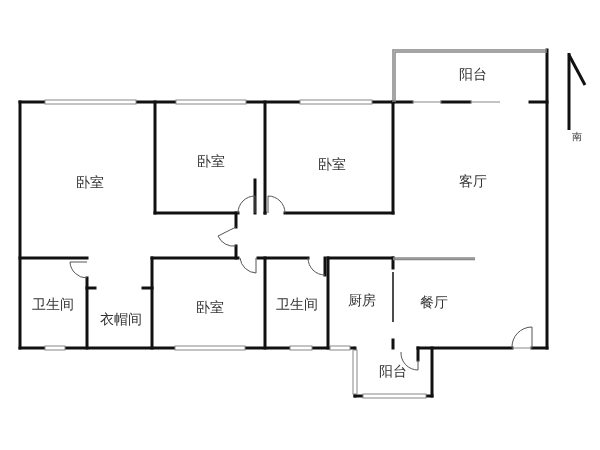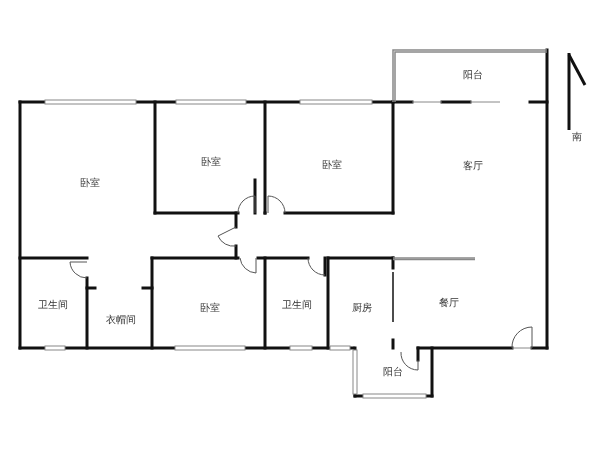--- a/index.html
+++ b/index.html
@@ -1,19 +1,19 @@
 <!DOCTYPE html>
 <html><head>
   <meta charset="utf-8">
   <style>
     html, body { margin: 0; padding: 0; background: #ffffff; }
     body { width: 600px; height: 450px; position: relative; overflow: hidden;
            font-family: "DejaVu Sans", sans-serif; }
     #plan { position: absolute; left: 0; top: 0; width: 600px; height: 450px; }
-    .label { position: absolute; font-size: 10px; color: #333333;
+    .label { position: absolute; font-size: 14px; color: #333333;
              font-family: "DejaVu Serif", serif; white-space: nowrap;
              transform: translate(-50%, -50%); }
     .compass-label { position: absolute; font-size: 10px; color: #333333;
              font-family: "DejaVu Serif", serif; }
   </style>
 </head>
 <body>
 
 <svg id="plan" viewBox="0 0 600 450" xmlns="http://www.w3.org/2000/svg">
   <g stroke="#111111" stroke-width="3" fill="none" stroke-linecap="square">
@@ -105,23 +105,23 @@
 
   <g stroke="#111111" stroke-width="3" fill="none">
     <line x1="569" y1="53" x2="569" y2="130"></line>
     <line x1="569" y1="55" x2="585" y2="85"></line>
   </g>
 </svg>
 
 <span class="label" style="left:90px;top:183px">卧室</span>
 <span class="label" style="left:211px;top:162px">卧室</span>
 <span class="label" style="left:332px;top:165px">卧室</span>
-<span class="label" style="left:473px;top:166px">客厅</span>
+<span class="label" style="left:473px;top:182px">客厅</span>
 <span class="label" style="left:473px;top:75px">阳台</span>
 <span class="label" style="left:53px;top:305px">卫生间</span>
 <span class="label" style="left:121px;top:320px">衣帽间</span>
 <span class="label" style="left:210px;top:308px">卧室</span>
 <span class="label" style="left:297px;top:305px">卫生间</span>
-<span class="label" style="left:362px;top:308px">厨房</span>
-<span class="label" style="left:449px;top:303px">餐厅</span>
+<span class="label" style="left:362px;top:301px">厨房</span>
+<span class="label" style="left:434px;top:303px">餐厅</span>
 <span class="label" style="left:393px;top:372px">阳台</span>
 
 <span class="compass-label" style="left:572px;top:130px">南</span>
 
 </body></html>

